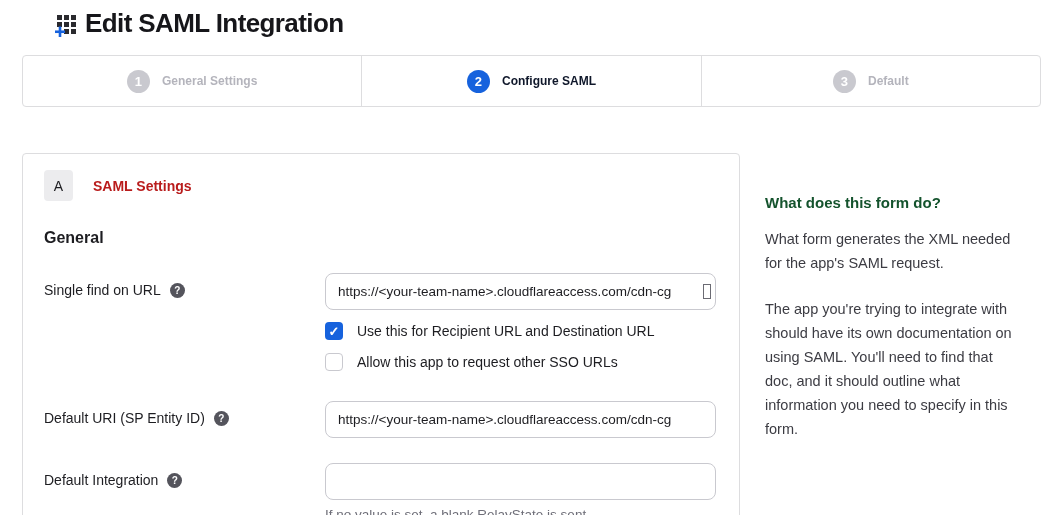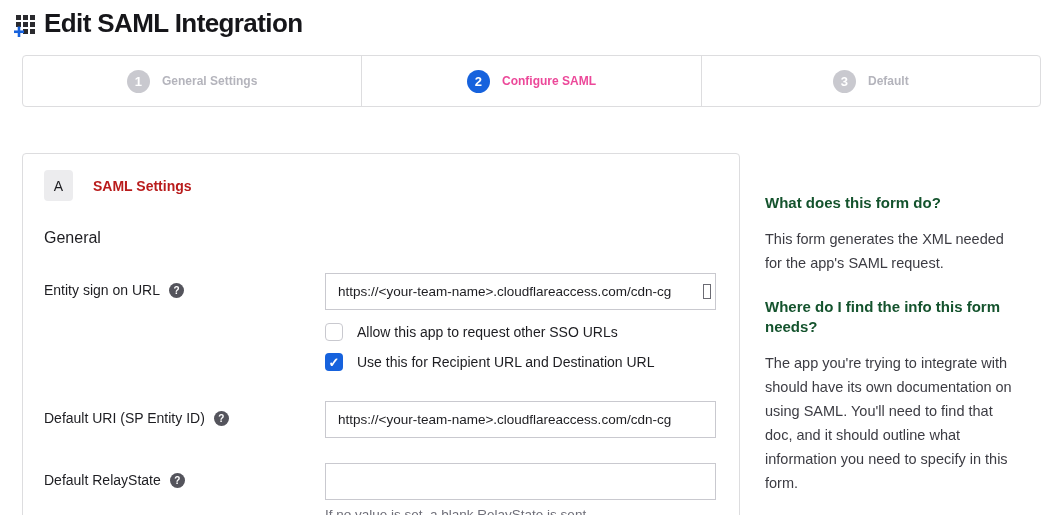--- a/index.html
+++ b/index.html
@@ -1,56 +1,56 @@
 <!DOCTYPE html>
 <html><head>
 <meta charset="utf-8">
 <style>
   * { margin: 0; padding: 0; box-sizing: border-box; }
   html, body { width: 1063px; height: 515px; overflow: hidden; background: #ffffff; }
   body { font-family: "Liberation Sans", sans-serif; color: #1d1d21; }
 
   
-  .page-header { display: flex; align-items: center; padding: 8px 0 0 14px; }
+  .page-header { display: flex; align-items: center; padding: 8px 0 0 14px; margin-left: 41px; }
   .app-icon { width: 26px; height: 28px; margin-right: 4px; flex: 0 0 auto; }
   .page-title { font-size: 26px; font-weight: 700; letter-spacing: -0.6px; color: #16161a; }
 
   
   .wizard { display: flex; margin: 16px 22px 0 22px; border: 1px solid #dddddf; border-radius: 4px; background: #fff; height: 52px; }
   .wizard-step { flex: 1 1 0; display: flex; align-items: center; justify-content: center; gap: 12px; cursor: default; }
   .wizard-step + .wizard-step { border-left: 1px solid #dddddf; }
   .step-circle { width: 23px; height: 23px; border-radius: 50%; display: flex; align-items: center; justify-content: center;
                  font-size: 13px; font-weight: 700; color: #ffffff; background: #c9c9cf; }
   .wizard-step.active .step-circle { background: #1662dd; }
   .step-label { font-size: 12px; font-weight: 700; color: #b4b4bc; }
-  .wizard-step.active .step-label { color: #ec4899; }
+  .wizard-step.active .step-label { color: #0f172a; }
 
   
   .content { display: flex; align-items: flex-start; padding: 0 22px; margin-top: 46px; }
 
   .panel { width: 718px; flex: 0 0 auto; border: 1px solid #dddddf; border-radius: 4px; background: #fff;
            padding: 16px 20px 40px 21px; height: 420px; }
 
   .panel-header { display: flex; align-items: center; gap: 20px; }
   .section-badge { width: 29px; height: 31px; background: #ececee; border-radius: 4px; display: flex;
                    align-items: center; justify-content: center; font-size: 14px; font-weight: 400; color: #1d1d21; }
   .section-title { font-size: 14px; font-weight: 700; color: #b91c1c; }
 
-  .group-heading { margin-top: 28px; font-size: 16px; font-weight: 400; color: #1d1d21; }
+  .group-heading { margin-top: 28px; font-size: 16px; font-weight: 700; color: #1d1d21; }
 
   .form-row { display: flex; align-items: flex-start; margin-top: 26px; }
   .label-col { width: 281px; flex: 0 0 auto; padding-top: 9px; display: flex; align-items: center; }
   .field-label { font-size: 14px; color: #1d1d21; }
   .help-icon { width: 15px; height: 15px; margin-left: 9px; border-radius: 50%; background: #54545c; color: #ffffff;
                font-size: 10px; font-weight: 700; display: inline-flex; align-items: center; justify-content: center;
                cursor: pointer; flex: 0 0 auto; }
   .control-col { flex: 1 1 auto; }
 
   .input-wrap { position: relative; width: 391px; }
-  .text-input { width: 391px; height: 37px; border: 1px solid #c9c9cf; border-radius: 0; padding: 0 12px;
+  .text-input { width: 391px; height: 37px; border: 1px solid #c9c9cf; border-radius: 8px; padding: 0 12px;
                 font-family: "Liberation Sans", sans-serif; font-size: 13.5px; color: #1d1d21; background: #fff;
                 outline: none; white-space: nowrap; overflow: hidden; }
   .text-cursor { position: absolute; right: 5px; top: 11px; width: 8px; height: 15px; border: 1px solid #6b6b73;
                  background: #fff; }
 
   .checkbox-row { display: flex; align-items: center; margin-top: 13px; }
   .checkbox-row.first { margin-top: 12px; }
   .checkbox { width: 18px; height: 18px; border-radius: 4px; flex: 0 0 auto; cursor: pointer;
               display: flex; align-items: center; justify-content: center; }
   .checkbox.checked { background: #1662dd; }
@@ -112,66 +112,65 @@
 
     <div class="panel-header">
       <span class="section-badge">A</span>
       <span class="section-title">SAML Settings</span>
     </div>
 
     <div class="group-heading">General</div>
 
     <div class="form-row">
       <div class="label-col">
-        <span class="field-label">Entity sign on URL</span>
+        <span class="field-label">Single find on URL</span>
         <span class="help-icon">?</span>
       </div>
       <div class="control-col">
         <div class="input-wrap">
           <input class="text-input" type="text" value="https://&lt;your-team-name&gt;.cloudflareaccess.com/cdn-cg" style="">
           <span class="text-cursor"></span>
         </div>
+        <div class="checkbox-row first">
+          <span class="checkbox checked"></span>
+          <span class="checkbox-label">Use this for Recipient URL and Destination URL</span>
+        </div>
         <div class="checkbox-row">
           <span class="checkbox unchecked"></span>
           <span class="checkbox-label">Allow this app to request other SSO URLs</span>
-        </div>
-        <div class="checkbox-row first">
-          <span class="checkbox checked"></span>
-          <span class="checkbox-label">Use this for Recipient URL and Destination URL</span>
         </div>
       </div>
     </div>
 
     <div class="form-row row-audience">
       <div class="label-col">
         <span class="field-label">Default URI (SP Entity ID)</span>
         <span class="help-icon">?</span>
       </div>
       <div class="control-col">
         <div class="input-wrap">
           <input class="text-input" type="text" value="https://&lt;your-team-name&gt;.cloudflareaccess.com/cdn-cg" style="">
         </div>
       </div>
     </div>
 
     <div class="form-row row-relay">
       <div class="label-col">
-        <span class="field-label">Default RelayState</span>
+        <span class="field-label">Default Integration</span>
         <span class="help-icon">?</span>
       </div>
       <div class="control-col">
         <div class="input-wrap">
           <input class="text-input" type="text" value="" style="">
         </div>
         <div class="helper-text">If no value is set, a blank RelayState is sent</div>
       </div>
     </div>
 
   </div>
 
   <div class="sidebar">
     <h3>What does this form do?</h3>
-    <p>This form generates the XML needed for the app's SAML request.</p>
-    <h3>Where do I find the info this form needs?</h3>
+    <p>What form generates the XML needed for the app's SAML request.</p>
     <p>The app you're trying to integrate with should have its own documentation on using SAML. You'll need to find that doc, and it should outline what information you need to specify in this form.</p>
   </div>
 
 </div>
 
 </body></html>

